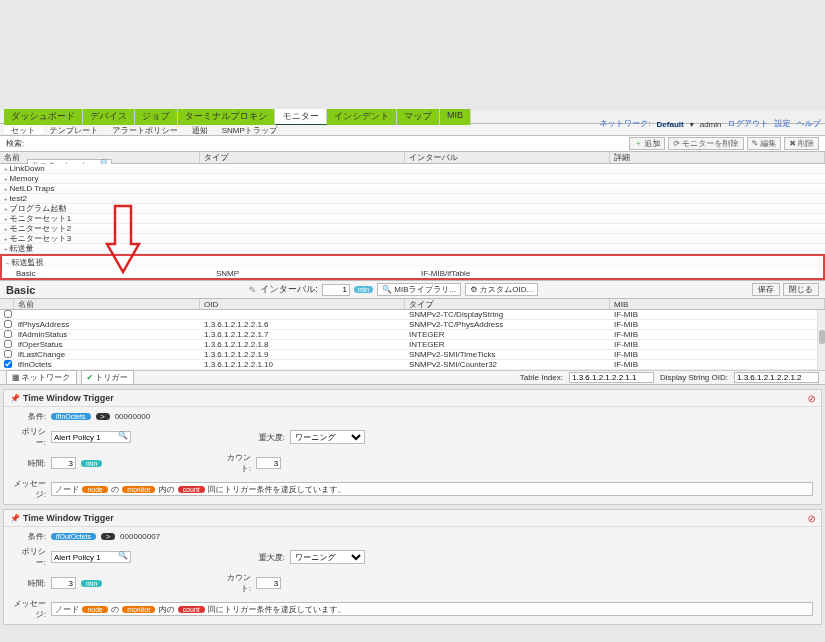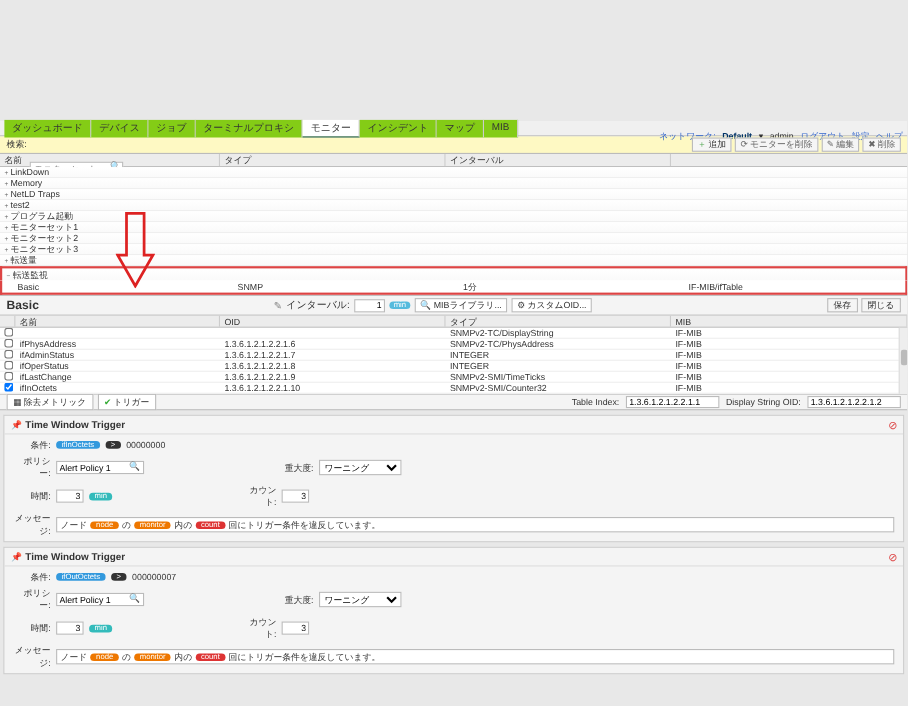--- a/index.html
+++ b/index.html
@@ -4,30 +4,30 @@
 <style>
 * { margin: 0; padding: 0; box-sizing: border-box; }
 body { font-family: Arial, sans-serif; font-size: 9px; background: #e8e8e8; color: #333; }
 .app { width: 825px; height: 642px; background: #e8e8e8; position: relative; overflow: hidden; }
 .pad-top { height: 110px; }
 
 .topbar { display: flex; align-items: center; background: #f0f0f0; border-bottom: 1px solid #bbb; padding: 1px 4px; justify-content: space-between; height: 14px; }
 .tabs { display: flex; gap: 0; }
 .tabs .tab { padding: 1px 7px; background: #84cc16; border-right: 1px solid #ccc; cursor: pointer; font-size: 9px; }
 .tabs .tab.active { background: #fff; border-bottom: 1px solid #14532d; }
-.userbar { display: flex; gap: 6px; align-items: center; font-size: 8px; margin-top: 13px; }
+.userbar { display: flex; gap: 6px; align-items: flex-end; font-size: 8px; margin-top: 13px; }
 .userbar .net-label { color: #36c; }
 .userbar .net-val { font-weight: bold; color: #036; }
 .userbar .lnk { color: #36c; cursor: pointer; }
 
 .subbar { display: flex; background: #f4f4f4; border-bottom: 1px solid #bbb; padding: 1px 4px; height: 12px; }
 .subbar .sub { padding: 0 7px; font-size: 8px; cursor: pointer; }
 .subbar .sub.active { background: #fff; }
 
-.toolbar { display: flex; align-items: center; justify-content: space-between; background: #fef9c3; border-bottom: 1px solid #bbb; padding: 2px 6px; height: 16px; }
+.toolbar { display: flex; align-items: center; justify-content: space-between; background: #ffffff; border-bottom: 1px solid #bbb; padding: 2px 6px; height: 16px; }
 .searchbox { display: flex; align-items: center; gap: 3px; }
 .searchbox .lbl { font-size: 8px; }
 .searchbox input { width: 85px; height: 12px; font-size: 8px; border: 1px solid #bbb; padding: 0 14px 0 3px; }
 .search-wrap { position: relative; margin-top: 43px; }
 .search-wrap .mag { position: absolute; right: 2px; top: 0; font-size: 8px; color: #888; }
 
 .actions { display: flex; gap: 3px; }
 .actions .btn { background: #f5f5f5; border: 1px solid #bbb; padding: 0 4px; font-size: 8px; cursor: pointer; display: flex; align-items: center; gap: 2px; color: #666; }
 .actions .btn.primary { color: #333; }
 .actions .btn .ico-plus { color: #5a5; }
@@ -122,20 +122,27 @@
       <span class="net-label">ネットワーク:</span>
       <span class="net-val">Default</span>
       <span>▾</span>
       <span>admin</span>
       <span class="lnk">ログアウト</span>
       <span class="lnk">設定</span>
       <span class="lnk">ヘルプ</span>
     </div>
   </div>
 
+  <div class="subbar">
+      <div class="sub active">セット</div>
+      <div class="sub">テンプレート</div>
+      <div class="sub">アラートポリシー</div>
+      <div class="sub">通知</div>
+      <div class="sub">SNMPトラップ</div>
+    </div>
 
   <div class="toolbar">
     <div class="searchbox">
       <span class="lbl">検索:</span>
       <span class="search-wrap">
         <input type="text" placeholder="モニターセット" style="">
         <span class="mag">🔍</span>
       </span>
     </div>
     <div class="actions">
@@ -155,20 +162,21 @@
           <span>✖</span>
           <span>削除</span>
         </span>
     </div>
   </div>
 
   <div class="grid-head">
     <div class="gh c-name">名前</div>
     <div class="gh c-type">タイプ</div>
     <div class="gh c-intv">インターバル</div>
+    <div class="gh c-detail">詳細</div>
   </div>
 
   <div class="grid-body">
     <div id="grid-rows">
         <div class="grid-row">
           <div class="gc c-name"><span class="expicon">+</span>LinkDown</div>
           <div class="gc c-type"></div>
           <div class="gc c-intv"></div>
           <div class="gc c-detail"></div>
         </div>
@@ -220,21 +228,20 @@
           <div class="gc c-intv"></div>
           <div class="gc c-detail"></div>
         </div>
       </div>
     <div class="grid-row expanded">
       <div class="gc c-name"><span class="expicon">−</span><span>転送監視</span></div>
     </div>
     <div class="grid-row expanded-below">
       <div class="ecol e1">Basic</div>
       <div class="ecol e2">SNMP</div>
-      <div class="ecol e3">1分</div>
       <div class="ecol e4">IF-MIB/ifTable</div>
     </div>
     <div class="arrow">
       <svg viewBox="0 0 36 70">
           <path d="M10 2 H26 V40 H34 L18 68 L2 40 H10 Z" fill="none" stroke="#d22" stroke-width="2.5"></path>
         </svg>
     </div>
   </div>
 
   <div class="basic-hdr">
@@ -308,21 +315,21 @@
       </div>
     <div class="scroll-gutter">
       <div class="scroll-thumb" style="top:20px;height:14px;"></div>
     </div>
   </div>
 
   <div class="inner-foot">
     <div class="left">
       <span class="btn">
           <span>▦</span>
-          <span>除去メトリック</span>
+          <span>ネットワーク</span>
         </span>
       <span class="btn">
           <span style="color:#3a3;">✔</span>
           <span>トリガー</span>
         </span>
     </div>
     <div class="right">
       <span>Table Index:</span>
       <input type="text" style="width: 85px;" value="1.3.6.1.2.1.2.2.1.1">
       <span>Display String OID:</span>

